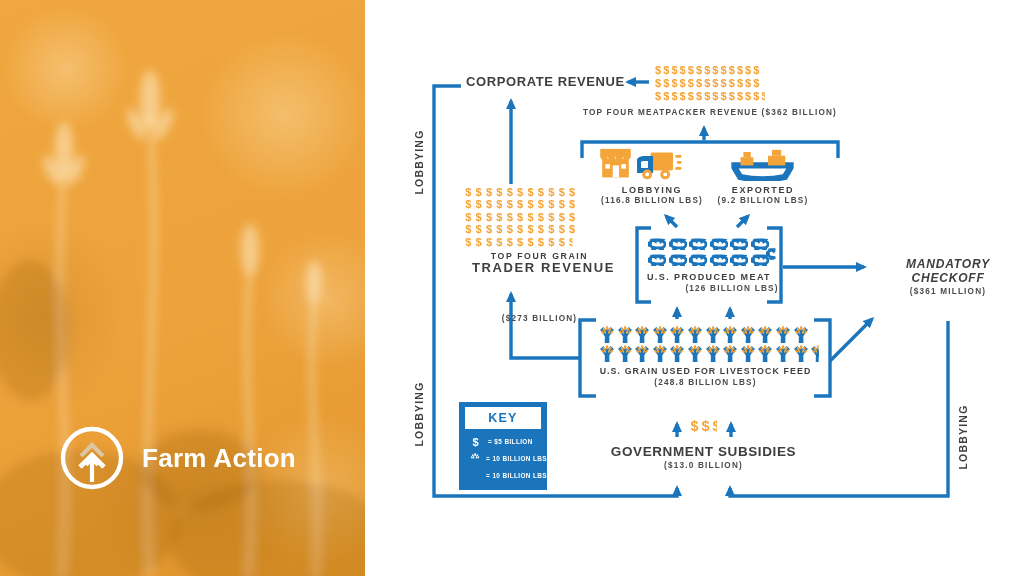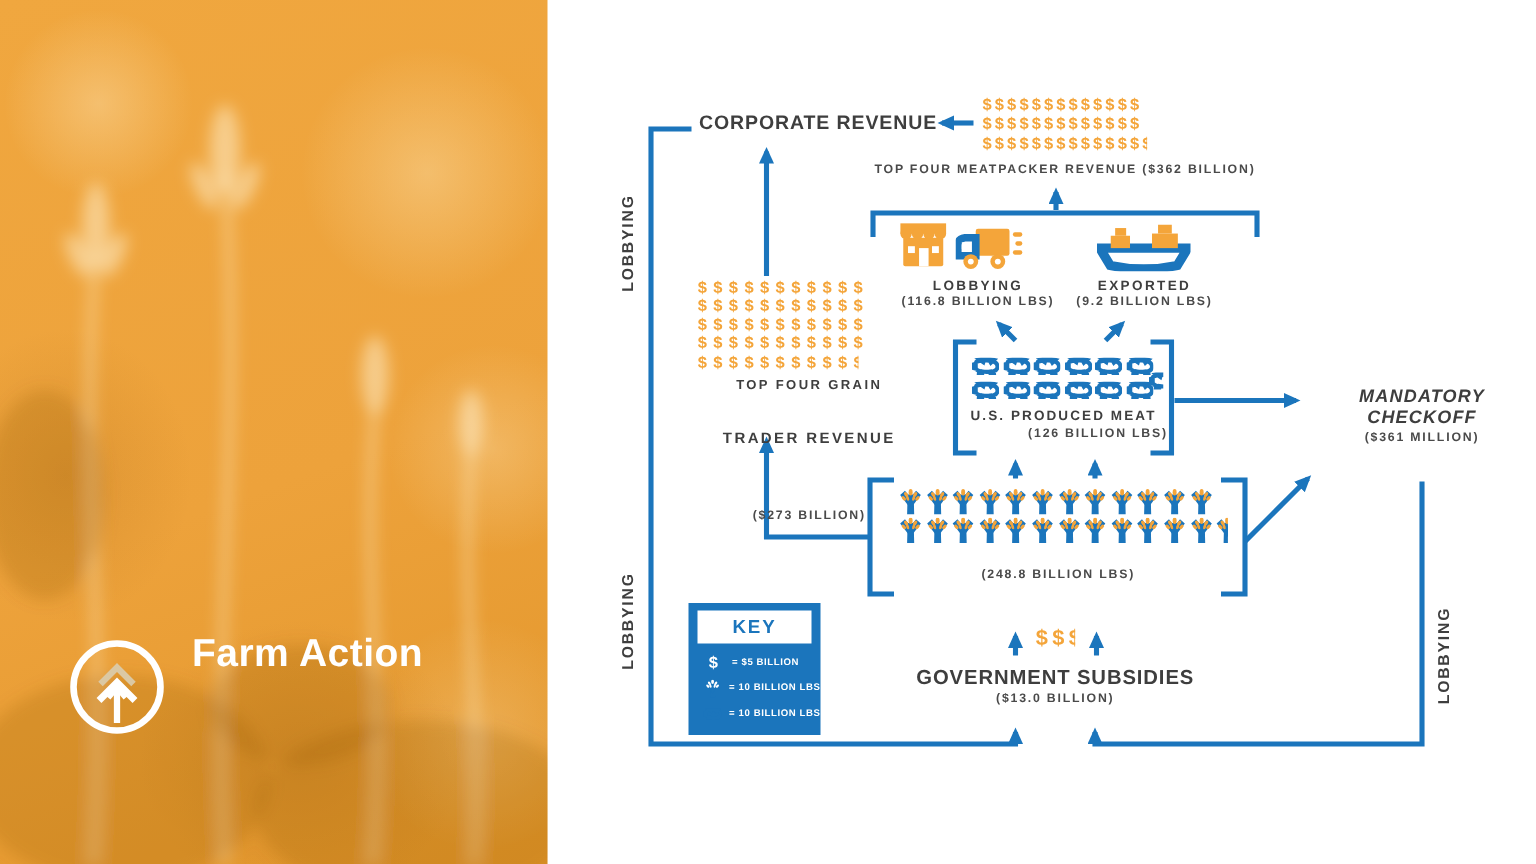--- a/index.html
+++ b/index.html
@@ -24,21 +24,21 @@
       radial-gradient(110px 110px at 88% 85%, rgba(255,240,205,.22), transparent 70%),
       linear-gradient(160deg, #F0A73F 0%, var(--orange) 55%, #E2962B 100%);
   }
   .hero-bg{position:absolute;inset:0;width:100%;height:100%;}
   .hero-title{position:absolute;left:0;top:84px;width:100%;color:#fff;font-weight:800;text-align:center;}
   .t-line{
     font-size:57px;line-height:85px;letter-spacing:0px;
     transform:scaleX(.78) scaleY(1.08);transform-origin:50% 50%;
     white-space:nowrap;
   }
-  .brand{position:absolute;left:40px;top:420px;display:flex;}
+  .brand{position:absolute;left:54px;top:420px;display:flex;align-items:center;}
   .brand-logo{width:76px;height:76px;flex:0 0 auto;}
   .brand-name{color:#fff;font-weight:700;font-size:26px;margin-left:12px;letter-spacing:.3px;}
 
   
   .canvas{position:absolute;inset:0;}
   .wires{position:absolute;inset:0;width:1024px;height:576px;pointer-events:none;}
   .wires path{stroke:var(--blue);stroke-width:3.4;fill:none;stroke-linejoin:miter;}
   #arr path{fill:var(--blue);stroke:none;}
 
   .lbl{position:absolute;color:var(--text-dark);text-align:center;}
@@ -411,21 +411,21 @@
           <span class="ic-dollar">$</span>
           <span class="ic-dollar">$</span>
           <span class="ic-dollar">$</span>
           <span class="ic-dollar">$</span>
           <span class="ic-dollar">$</span>
           <span class="ic-dollar partial">$</span>
         </div>
       </div>
     <div class="lbl" style="left:472px;top:251px;width:135px;">
       <div class="med" style="font-size:8.7px;line-height:11px;">TOP FOUR GRAIN</div>
-      <div class="med" style="font-size:10px;line-height:11px;margin-top:25px;">TRADER REVENUE</div>
+      <div class="med" style="font-size:13px;line-height:11px;">TRADER REVENUE</div>
       <div class="sml" style="line-height:11px;margin-top:40px;">($273 BILLION)</div>
     </div>
 
     <div class="icon-grid grid-wheat" style="left:599px;top:326px;">
         <div class="icon-row">
           <svg class="ic-svg" viewBox="0 0 16 18">
             <use href="#sym-wheat"></use>
           </svg>
           <svg class="ic-svg" viewBox="0 0 16 18">
             <use href="#sym-wheat"></use>
@@ -496,20 +496,21 @@
             <use href="#sym-wheat"></use>
           </svg>
           <svg class="ic-svg" viewBox="0 0 16 18">
             <use href="#sym-wheat"></use>
           </svg>
           <svg class="ic-svg partial" viewBox="0 0 16 18">
             <use href="#sym-wheat"></use>
           </svg>
         </div>
       </div>
+    <div class="lbl med" style="left:578px;top:366px;width:255px;letter-spacing:1.1px;font-size:8.8px;">U.S. GRAIN USED FOR LIVESTOCK FEED</div>
     <div class="lbl sml" style="left:578px;top:378px;width:255px;">(248.8 BILLION LBS)</div>
 
     <div class="icon-grid grid-subsidies" style="left:689px;top:418px;">
         <div class="icon-row">
           <span class="ic-dollar">$</span>
           <span class="ic-dollar">$</span>
           <span class="ic-dollar partial">$</span>
         </div>
       </div>
     <div class="lbl big" style="left:602px;top:444px;width:203px;font-size:13.5px;">GOVERNMENT SUBSIDIES</div>

